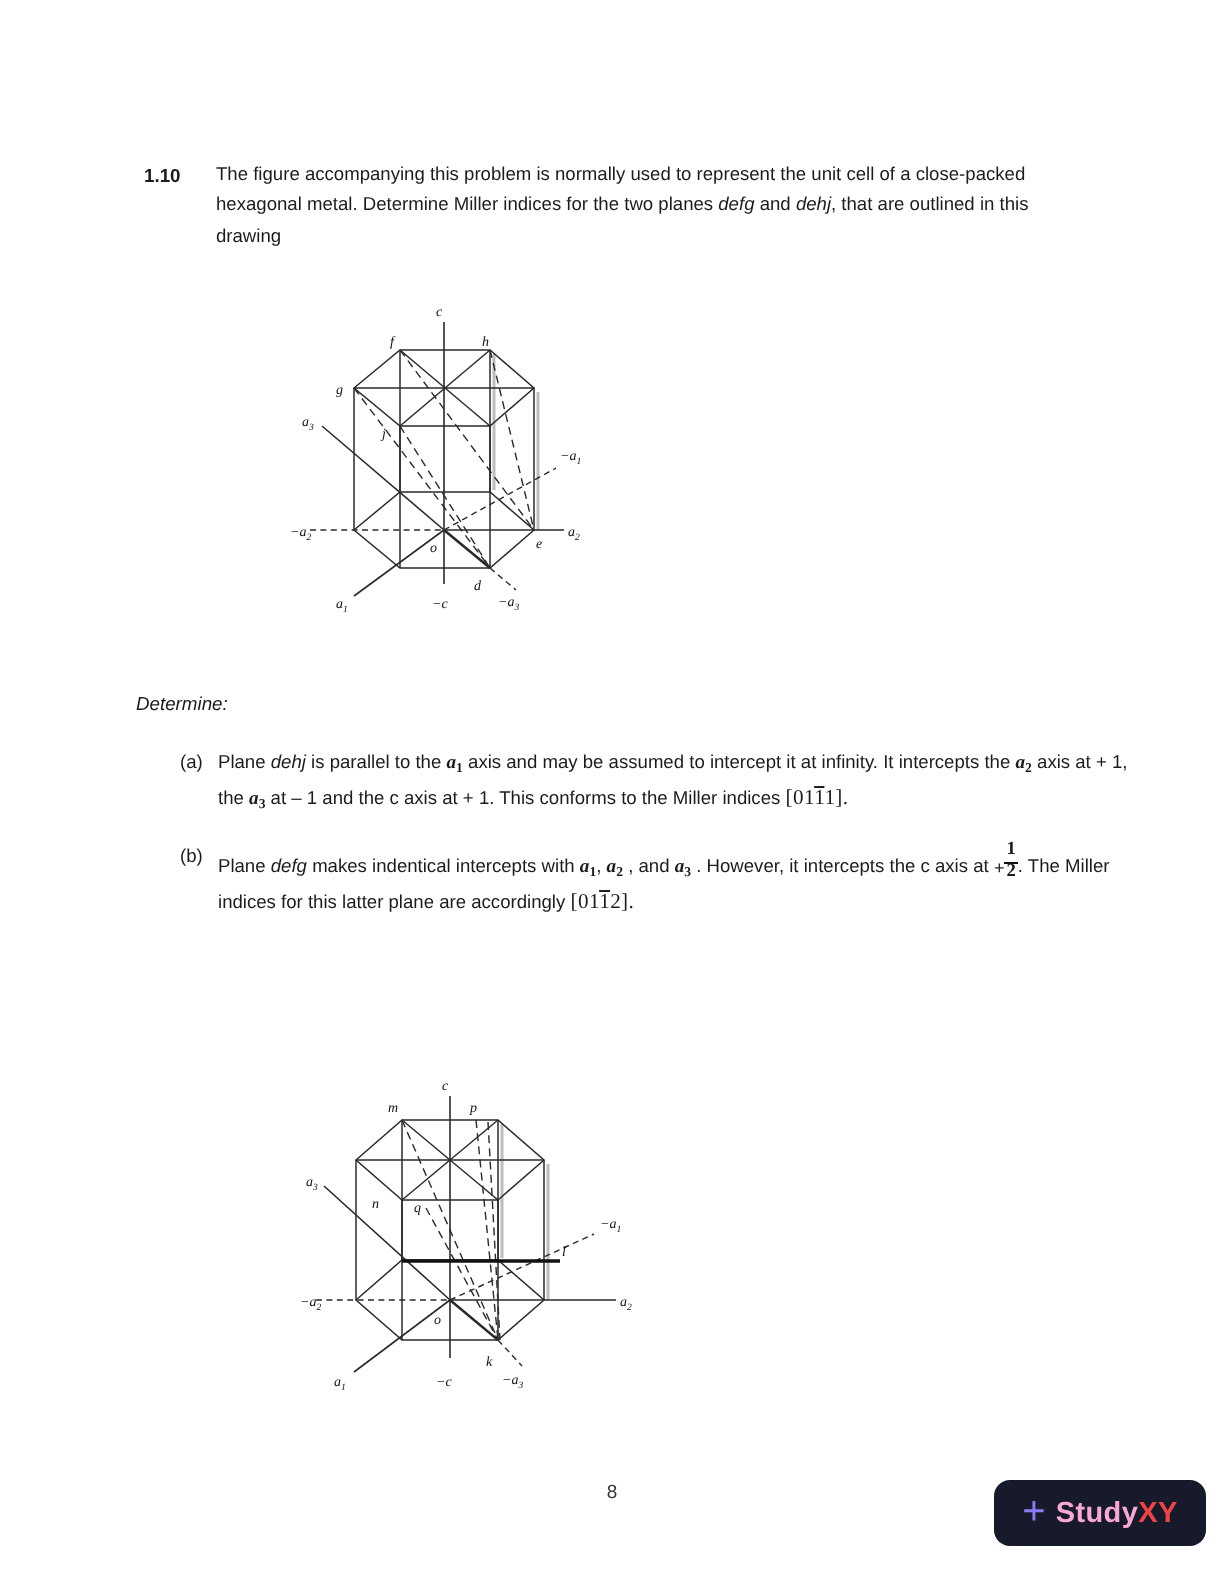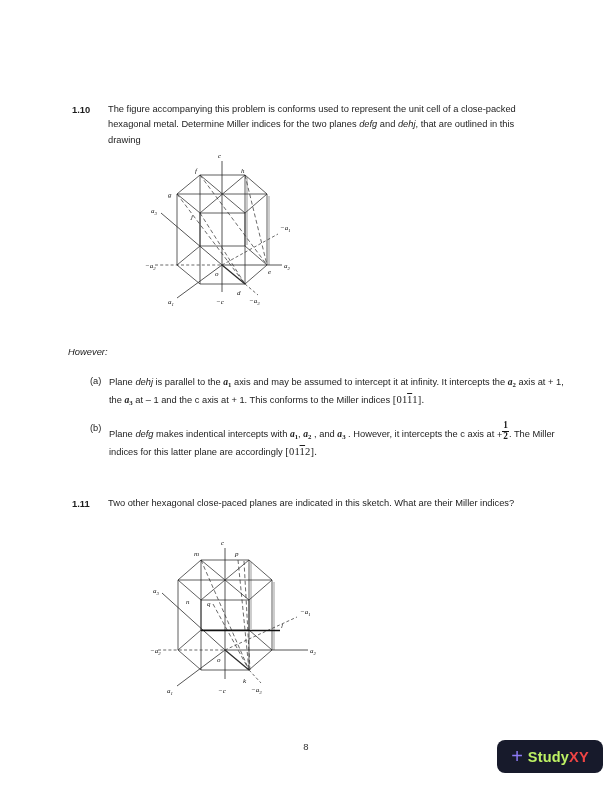--- a/index.html
+++ b/index.html
@@ -39,30 +39,30 @@
   .bold-line { stroke:#111; stroke-width:1.7; fill:none; }
   .fig-label { font-family:"Liberation Serif", serif; font-style:italic; font-size:7px; fill:#111; }
 
   .page-num { position:absolute; left:0; right:0; top:741px; text-align:center; font-size:9.5px; color:#333; }
   .logo {
     position:absolute; left:497px; top:740px; width:106px; height:33px;
     border-radius:8px; display:flex; align-items:center; justify-content:center; gap:5px;
   }
   .logo-plus { font-size:20px; font-weight:400; line-height:1; margin-top:-2px; }
   .logo-word { font-size:14.5px; font-weight:bold; letter-spacing:.2px; }
-  .logo-study { color:#bef264; }
+  .logo-study { color:#f9a8d4; }
 </style>
 </head>
 <body>
 
 <div class="page">
 
-  <div class="prob body-text" style="left:72px; top:102px; width:476px;">
+  <div class="prob body-text" style="left:72px; top:80px; width:476px;">
     <span class="prob-num">1.10</span>
-    <div class="prob-body"><span>The figure accompanying this problem is conforms used to represent the unit cell of a close-packed hexagonal metal. Determine Miller indices for the two planes </span><span class="seg-i">defg</span><span> and </span><span class="seg-i">dehj</span><span>, that are outlined in this drawing</span></div>
+    <div class="prob-body"><span>The figure accompanying this problem is normally used to represent the unit cell of a close-packed hexagonal metal. Determine Miller indices for the two planes </span><span class="seg-i">defg</span><span> and </span><span class="seg-i">dehj</span><span>, that are outlined in this drawing</span></div>
   </div>
 
   <div class="figure" style="left:145px; top:145px;">
     <svg id="fig1-svg" width="170" height="165" viewBox="0 0 170 165">
       <g>
         <line class="wire-gray" x1="124" y1="51" x2="124" y2="120"></line>
         <line class="wire-gray" x1="102" y1="32" x2="102" y2="100"></line>
       </g>
       <g>
         <path class="wire" d="M32,49 L55,30 L100,30 L122,49 L100,68 L55,68 Z"></path>
@@ -106,36 +106,32 @@
           <text x="70" y="131" class="fig-label"><tspan>o</tspan></text>
           <text x="123" y="129" class="fig-label"><tspan>e</tspan></text>
           <text x="92" y="150" class="fig-label"><tspan>d</tspan></text>
           <text x="23" y="159" class="fig-label"><tspan>a</tspan><tspan font-size="4.8" dy="1.8">1</tspan></text>
           <text x="71" y="159" class="fig-label"><tspan>−</tspan><tspan>c</tspan></text>
           <text x="104" y="158" class="fig-label"><tspan>−</tspan><tspan>a</tspan><tspan font-size="4.8" dy="1.8">3</tspan></text>
         </g>
     </svg>
   </div>
 
-  <div class="sol-label">However:</div>
+  <div class="sol-label">Determine:</div>
 
   <div class="sol-part body-text" style="top:374px; width:478px;">
     <span class="part-label">(a)</span>
     <div class="part-body"><span>Plane </span><span class="seg-i">dehj</span><span> is parallel to the </span><span class="seg-av">a<sub>1</sub></span><span> axis and may be assumed to intercept it at infinity.  It intercepts the </span><span class="seg-av">a<sub>2</sub></span><span> axis at + 1, the </span><span class="seg-av">a<sub>3</sub></span><span> at – 1 and the c axis at + 1. This conforms to the Miller indices </span><span class="seg-mi">[01</span><span class="seg-mi seg-bar">1</span><span class="seg-mi">1].</span></div>
   </div>
 
   <div class="sol-part body-text" style="top:421px; width:478px;">
     <span class="part-label">(b)</span>
     <div class="part-body"><span>Plane </span><span class="seg-i">defg</span><span> makes indentical intercepts with </span><span class="seg-av">a<sub>1</sub></span><span>, </span><span class="seg-av">a<sub>2</sub></span><span> , and </span><span class="seg-av">a<sub>3</sub></span><span> . However, it intercepts the c axis at </span><span class="seg-frac"><span class="fpre">+</span><span class="fcol"><span class="fnum">1</span><span class="fden">2</span></span></span><span>.  The Miller indices for this latter plane are accordingly </span><span class="seg-mi">[01</span><span class="seg-mi seg-bar">1</span><span class="seg-mi">2].</span></div>
   </div>
 
-  <div class="prob body-text" style="left:72px; top:496px; width:476px;">
-    <span class="prob-num">1.11</span>
-    <div class="prob-body"><span>Two other hexagonal close-paced planes are indicated in this sketch.  What are their Miller indices?</span></div>
-  </div>
 
   <div class="figure" style="left:150px; top:536px;">
     <svg id="fig2-svg" width="185" height="168" viewBox="0 0 185 168">
       <g>
         <line class="wire-gray" x1="124" y1="46" x2="124" y2="114"></line>
         <line class="wire-gray" x1="101" y1="26" x2="101" y2="93"></line>
       </g>
       <g>
         <path class="wire" d="M28,44 L51,24 L99,24 L122,44 L99,64 L51,64 Z"></path>
         <path class="wire" d="M28,114 L51,94 L99,94 L122,114 L99,134 L51,134 Z"></path>

